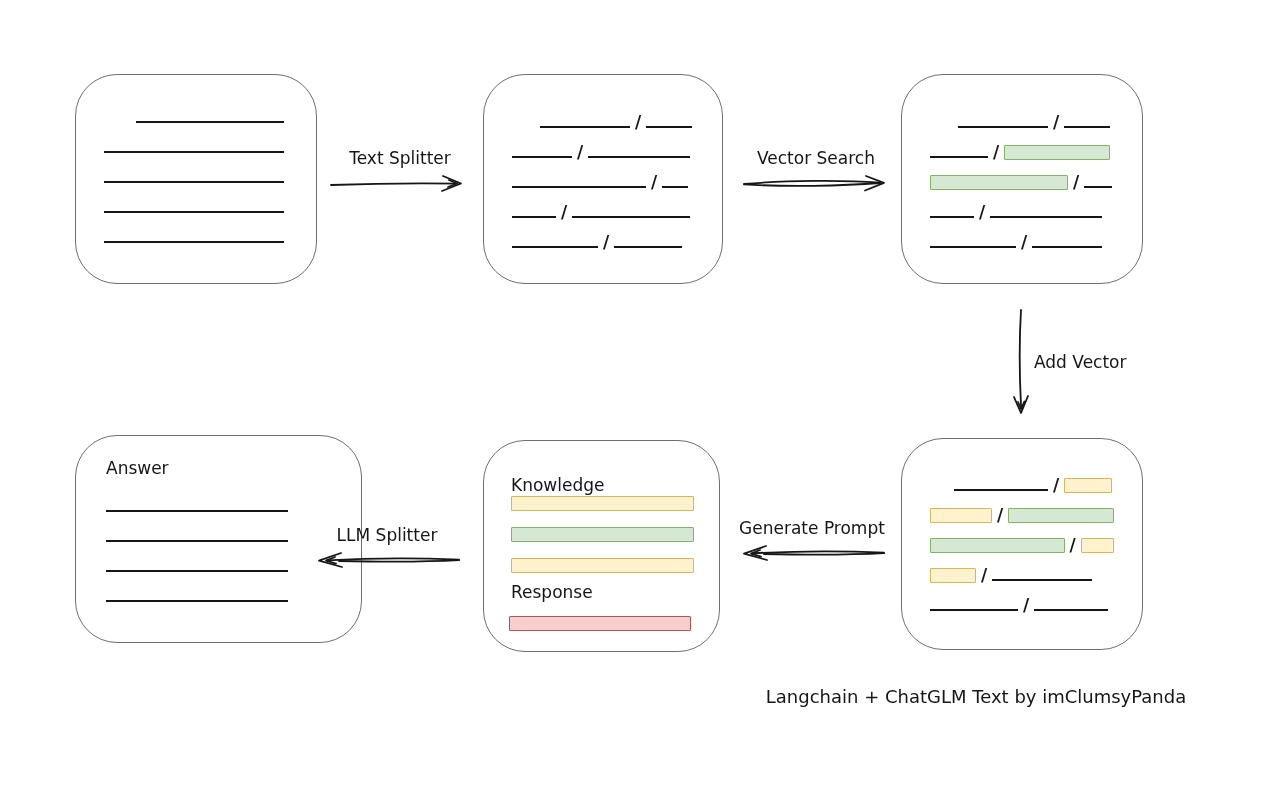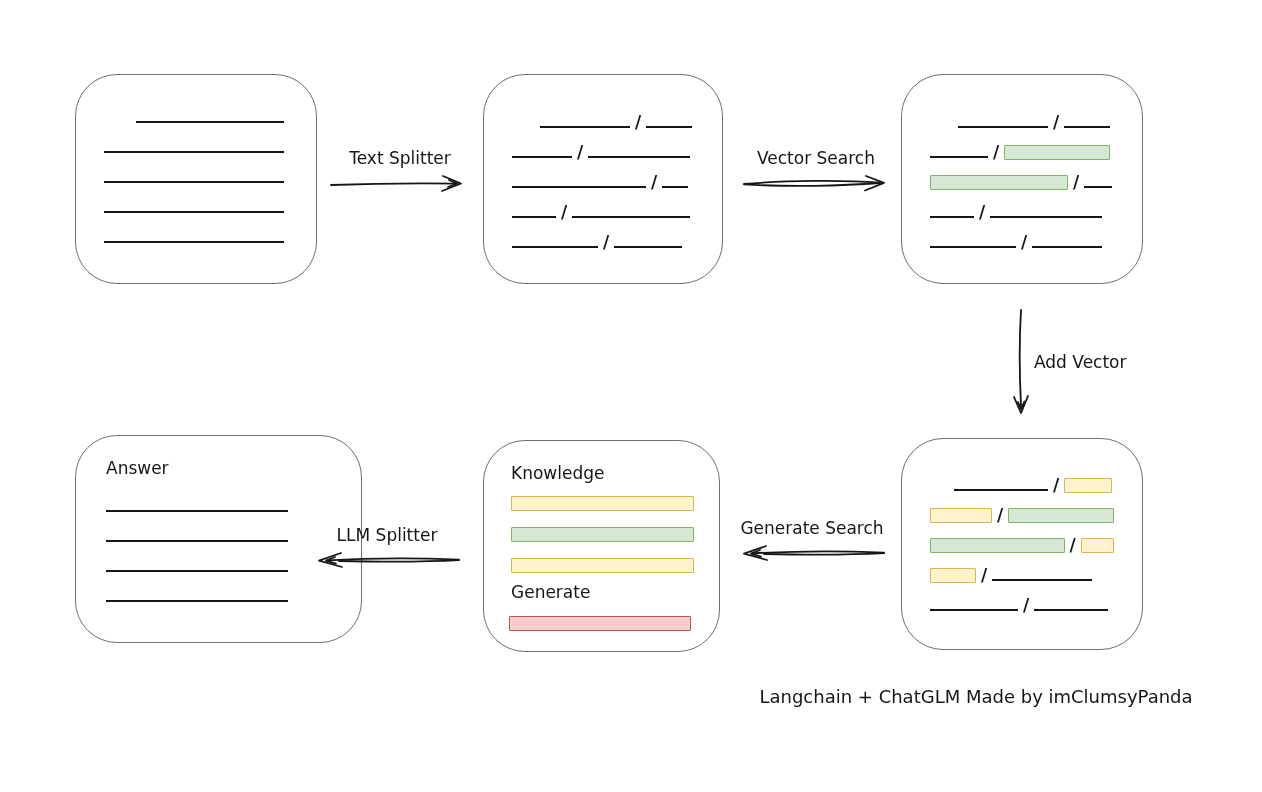--- a/index.html
+++ b/index.html
@@ -153,27 +153,27 @@
         </div>
         <div class="row">
           <span class="tline" style="width: 88px;"></span>
           <span class="slash">/</span>
           <span class="tline" style="width: 74px;"></span>
         </div>
       </div>
   </div>
 
   <div class="box" style="left:483px;top:440px;width:237px;height:212px">
-    <div class="inner-label" style="left:27px;top:22px">Knowledge</div>
+    <div class="inner-label" style="left:27px;top:34px">Knowledge</div>
     <div class="bars" style="left:27px;top:55px;width:183px">
         <div class="bar yellow"></div>
         <div class="bar green"></div>
         <div class="bar yellow"></div>
       </div>
-    <div class="inner-label" style="left:27px;top:141px">Generate</div>
+    <div class="inner-label" style="left:27px;top:141px">Response</div>
     <div class="bars" style="left:25px;top:175px;width:182px">
         <div class="bar red"></div>
       </div>
   </div>
 
   <div class="box" style="left:75px;top:435px;width:287px;height:208px">
     <div class="inner-label" style="left:30px;top:22px">Answer</div>
     <div class="rows" style="top:46px;padding:0 30px">
         <div class="row">
           <span class="tline" style="width: 182px;"></span>
@@ -211,34 +211,34 @@
   <div class="arrow" style="left:1010px;top:308px">
     <svg width="22" height="110" viewBox="0 0 22 110">
       <path d="M11 2 C 9 35, 9.6 70, 11 98"></path>
       <polyline points="4,89 11,105 18,88"></polyline>
       <polyline points="8,94 11,101 14.5,93.5"></polyline>
     </svg>
   </div>
   <div class="arrow-label" style="position:absolute;left:1034px;top:352px">Add Vector</div>
 
   <div class="arrow" style="left:738px;top:518px;width:148px">
-    <div class="arrow-label">Generate Search</div>
+    <div class="arrow-label">Generate Prompt</div>
     <svg width="148" height="22" viewBox="0 0 148 22">
       <path d="M146 10.6 C 100 8.6, 48 9.4, 14 11.4"></path>
       <path d="M146 11.2 C 105 13.4, 60 12.8, 26 12"></path>
       <polyline points="28,4 6,11.6 29,18"></polyline>
       <polyline points="22,8 13,11.6 23,14.6"></polyline>
     </svg>
   </div>
 
   <div class="arrow" style="left:313px;top:525px;width:148px">
     <div class="arrow-label">LLM Splitter</div>
     <svg width="148" height="22" viewBox="0 0 148 22">
       <path d="M146 10.6 C 100 8.6, 48 9.4, 14 11.4"></path>
       <path d="M146 11.2 C 105 13.4, 60 12.8, 26 12"></path>
       <polyline points="28,4 6,11.6 29,18"></polyline>
       <polyline points="22,8 13,11.6 23,14.6"></polyline>
     </svg>
   </div>
 
-  <div class="caption">Langchain + ChatGLM Made by imClumsyPanda</div>
+  <div class="caption">Langchain + ChatGLM Text by imClumsyPanda</div>
 
 </div>
 
 </body></html>

